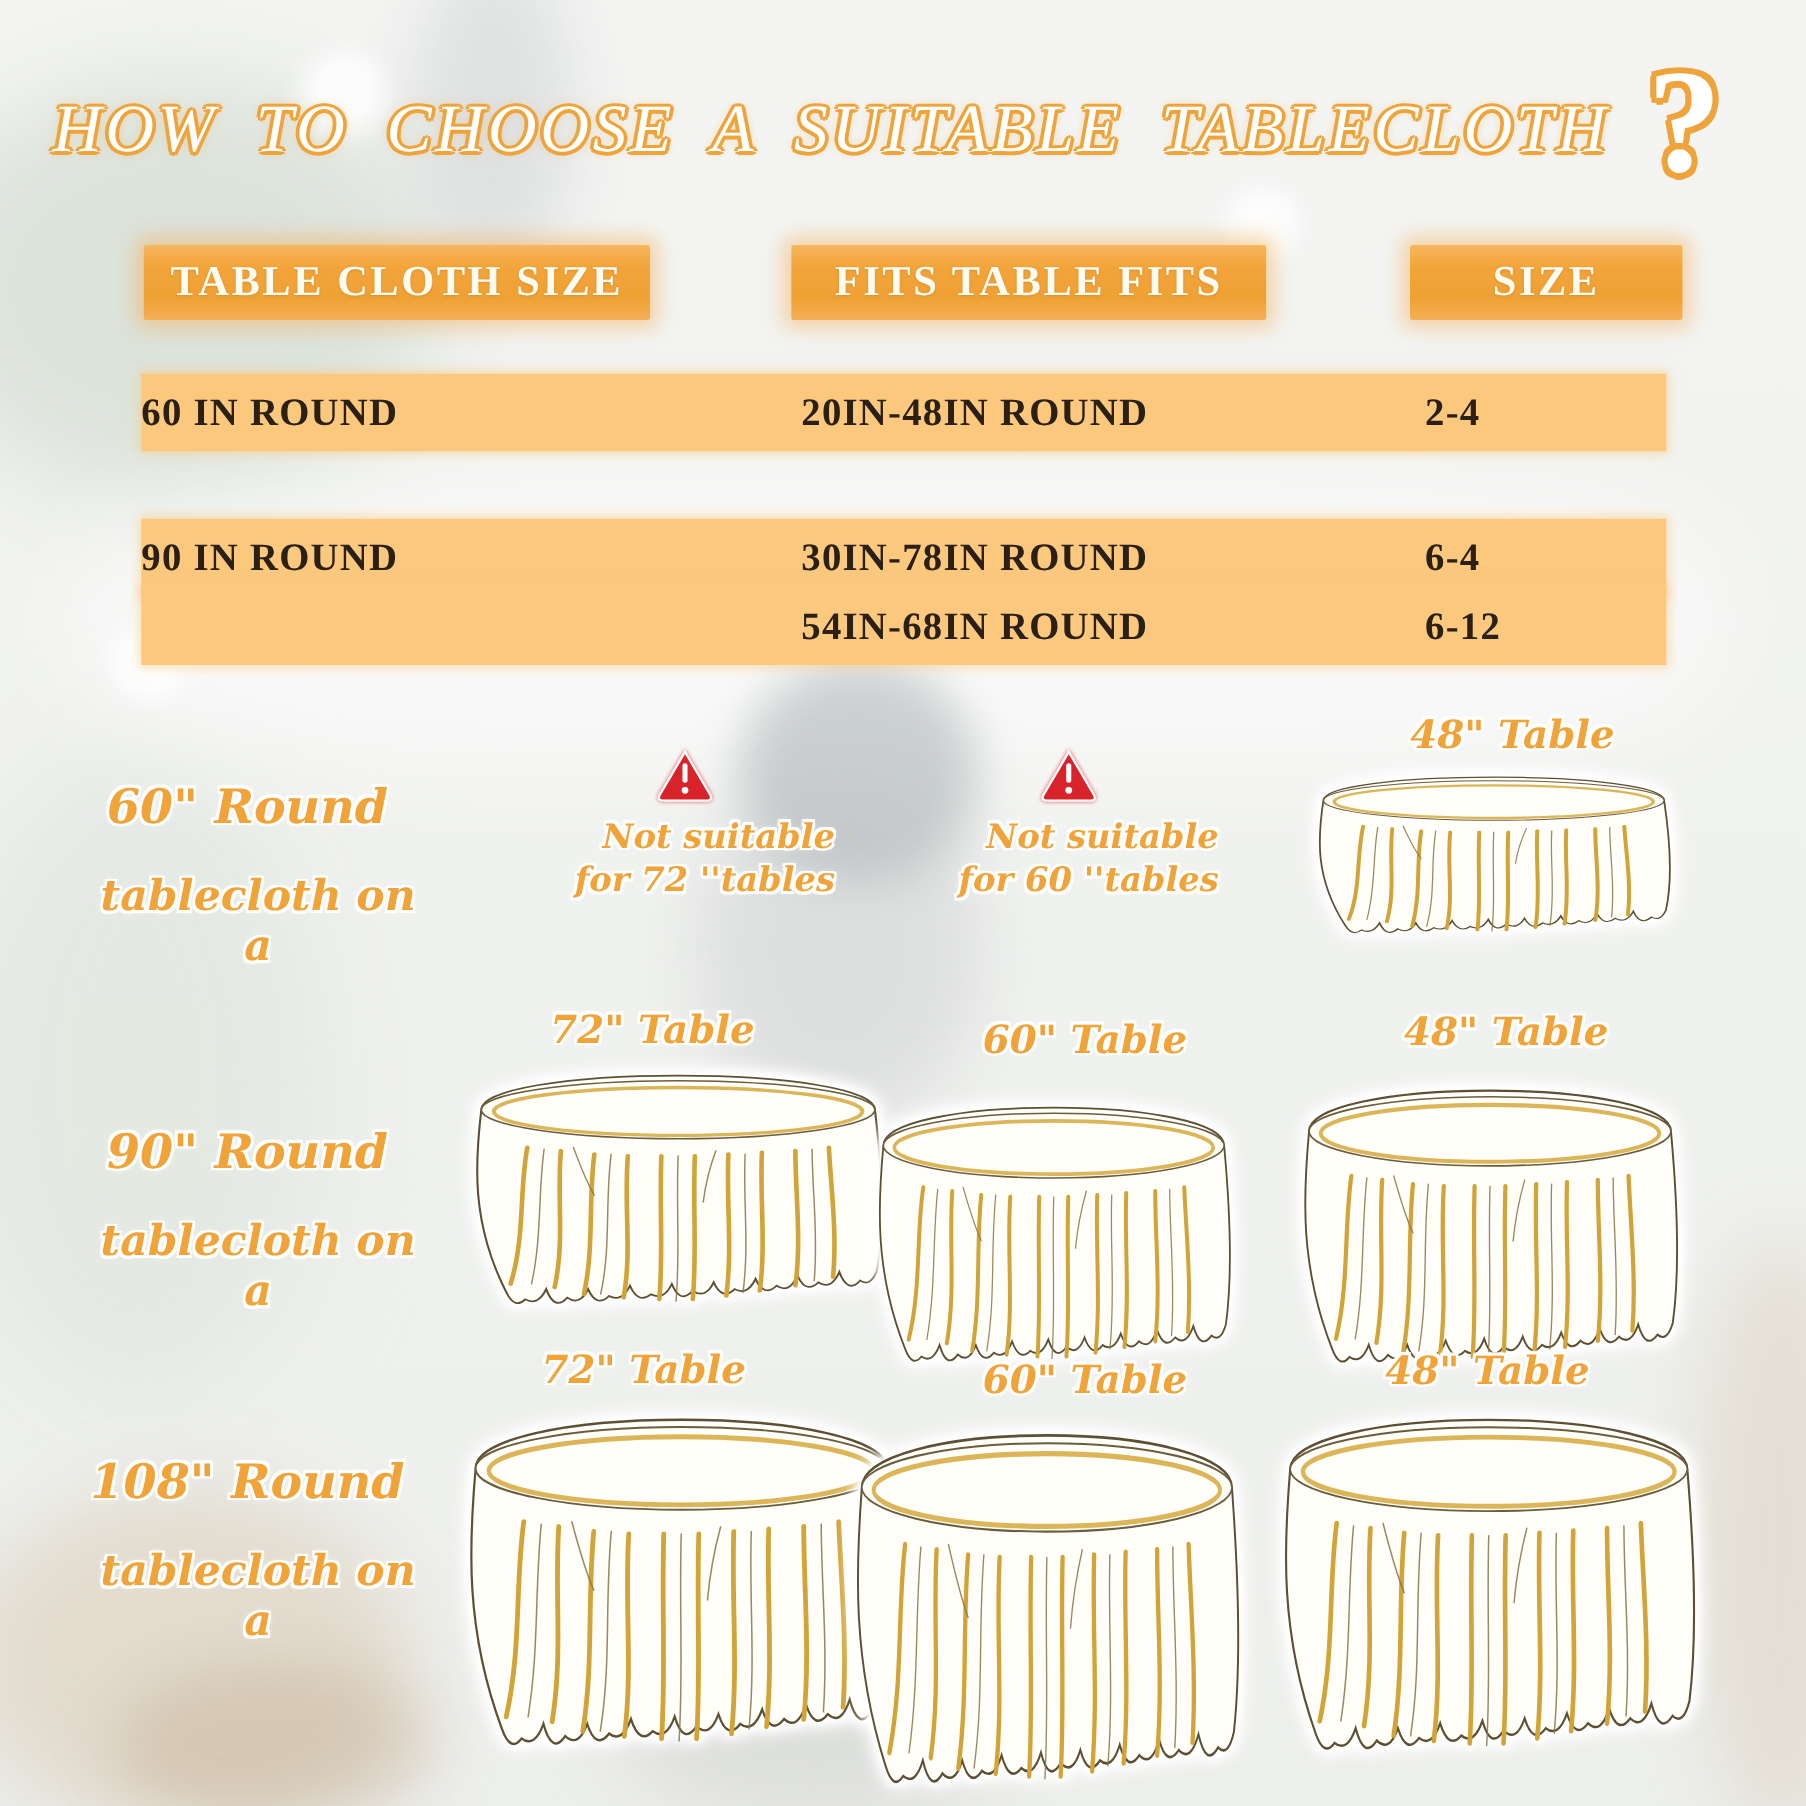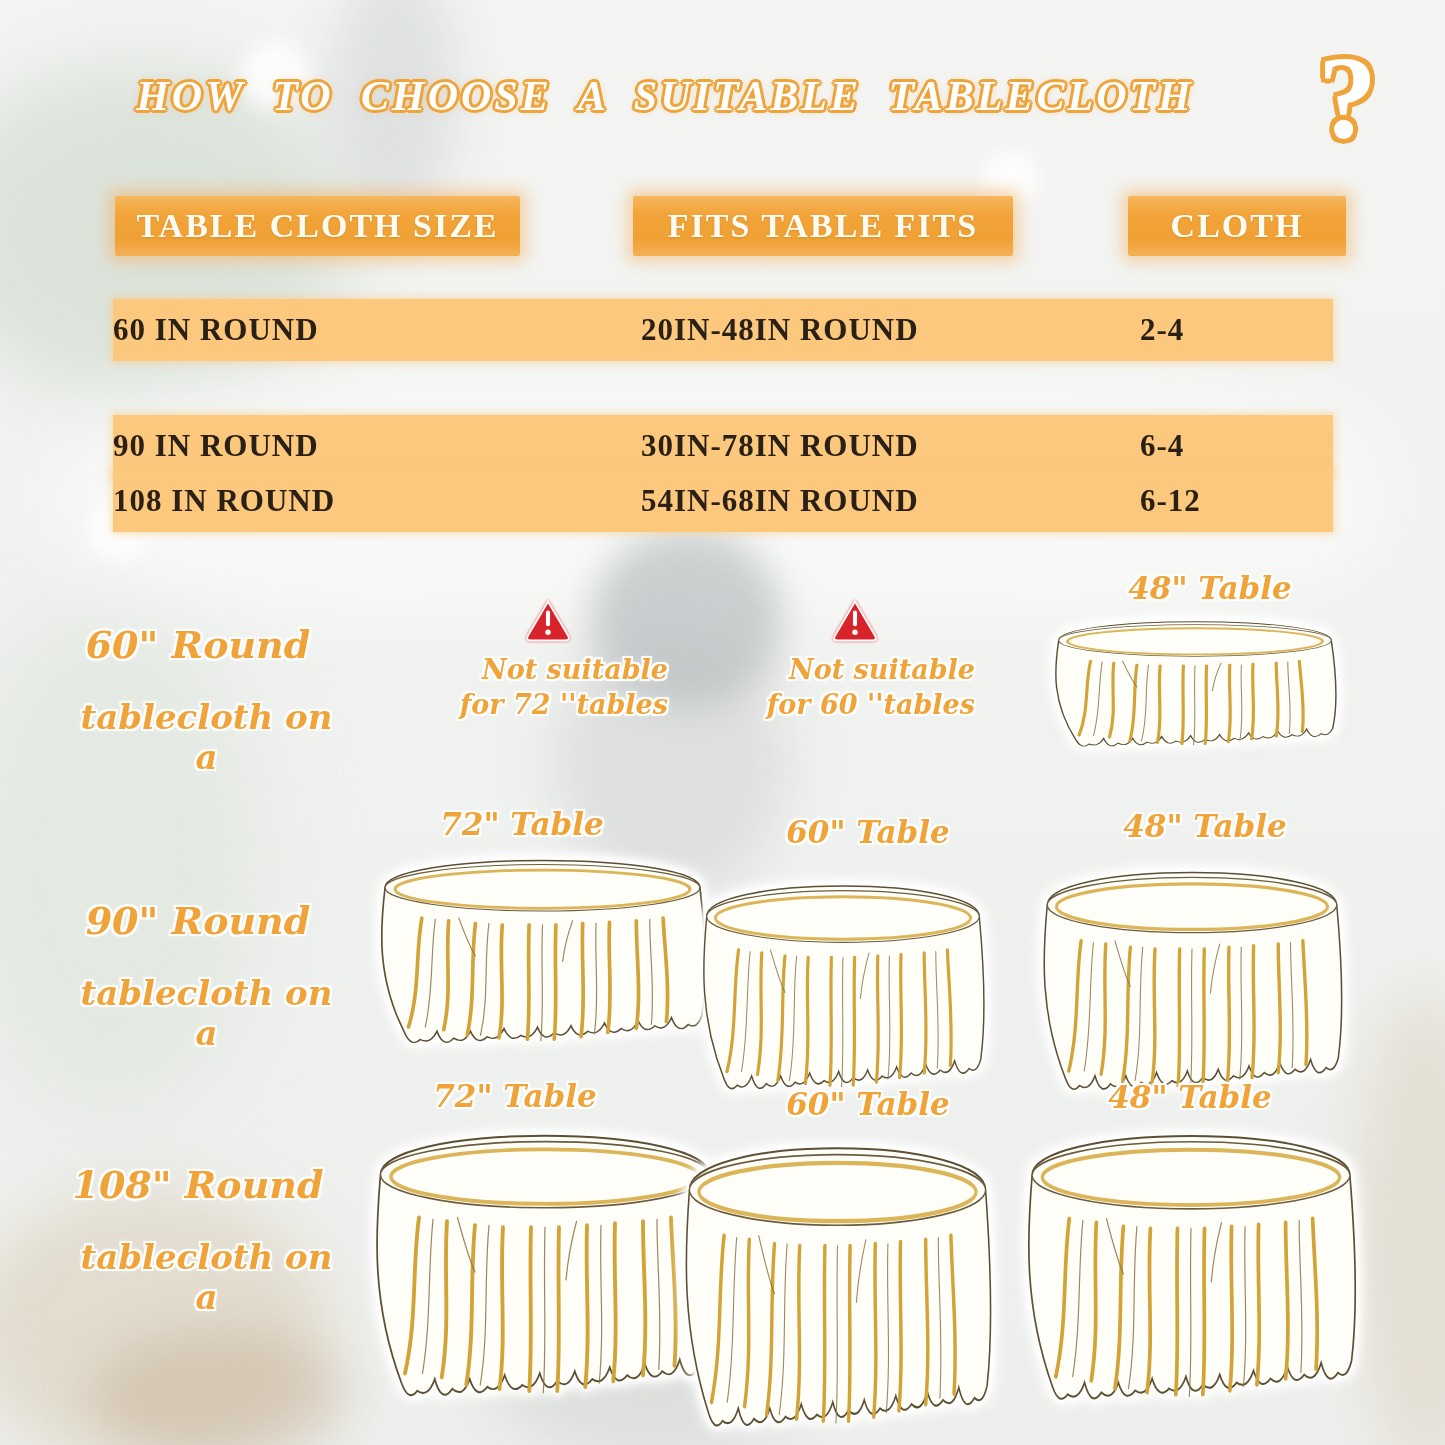--- a/index.html
+++ b/index.html
@@ -33,21 +33,21 @@
   .stroke-white{ 
     color:#EFA338;
     text-shadow:
       -2px 0 0 #fff, 2px 0 0 #fff, 0 -2px 0 #fff, 0 2px 0 #fff,
       -2px -2px 0 #fff, 2px -2px 0 #fff, -2px 2px 0 #fff, 2px 2px 0 #fff,
       0 0 6px #fff;
   }
 
   
   .title-row{position:absolute;left:0;top:72px;width:1330px;text-align:center;
-    font-weight:bold;font-style:italic;font-size:42px;letter-spacing:3px;word-spacing:14px;white-space:nowrap;}
+    font-weight:normal;font-style:italic;font-size:54px;letter-spacing:3px;word-spacing:14px;white-space:nowrap;}
   .qmark{position:absolute;left:1318px;top:30px;font-size:118px;font-weight:bold;font-style:normal;
     color:#fff;
     text-shadow:
       -5px 0 0 #EFA43B, 5px 0 0 #EFA43B, 0 -5px 0 #EFA43B, 0 5px 0 #EFA43B,
       -4px -4px 0 #EFA43B, 4px -4px 0 #EFA43B, -4px 4px 0 #EFA43B, 4px 4px 0 #EFA43B;}
 
   
   .hdr{position:absolute;height:60px;line-height:60px;text-align:center;
     background:linear-gradient(180deg,#f6b75e 0%,#F2A43A 30%,#F0A134 72%,#f4b058 100%);
     box-shadow:0 0 16px 6px rgba(243,167,70,.45);border-radius:2px;
@@ -155,34 +155,33 @@
         <circle cx="32" cy="45" r="3.6" fill="#ffffff"></circle>
       </g>
     </defs>
   </svg>
 
   <div class="title-row stroke-orange">HOW TO CHOOSE A SUITABLE TABLECLOTH</div>
   <div class="qmark">?</div>
 
   <div class="hdr hdr-1">TABLE CLOTH SIZE</div>
   <div class="hdr hdr-2">FITS TABLE FITS</div>
-  <div class="hdr hdr-3">CLOTH</div>
+  <div class="hdr hdr-3">SIZE</div>
 
   <div class="band band-1">
     <div class="cell cell-cloth">60 IN ROUND</div>
     <div class="cell cell-fits">20IN-48IN ROUND</div>
     <div class="cell cell-seats">2-4</div>
   </div>
   <div class="band band-2">
     <div class="cell cell-cloth">90 IN ROUND</div>
     <div class="cell cell-fits">30IN-78IN ROUND</div>
     <div class="cell cell-seats">6-4</div>
   </div>
   <div class="band band-3">
-    <div class="cell cell-cloth">108 IN ROUND</div>
     <div class="cell cell-fits">54IN-68IN ROUND</div>
     <div class="cell cell-seats">6-12</div>
   </div>
 
   <div class="sec-label sec-a script">
     <div class="line1 stroke-white">60" Round</div>
     <div class="line2 stroke-white">tablecloth on a</div>
   </div>
 
   <div class="warning warn-1 script">

